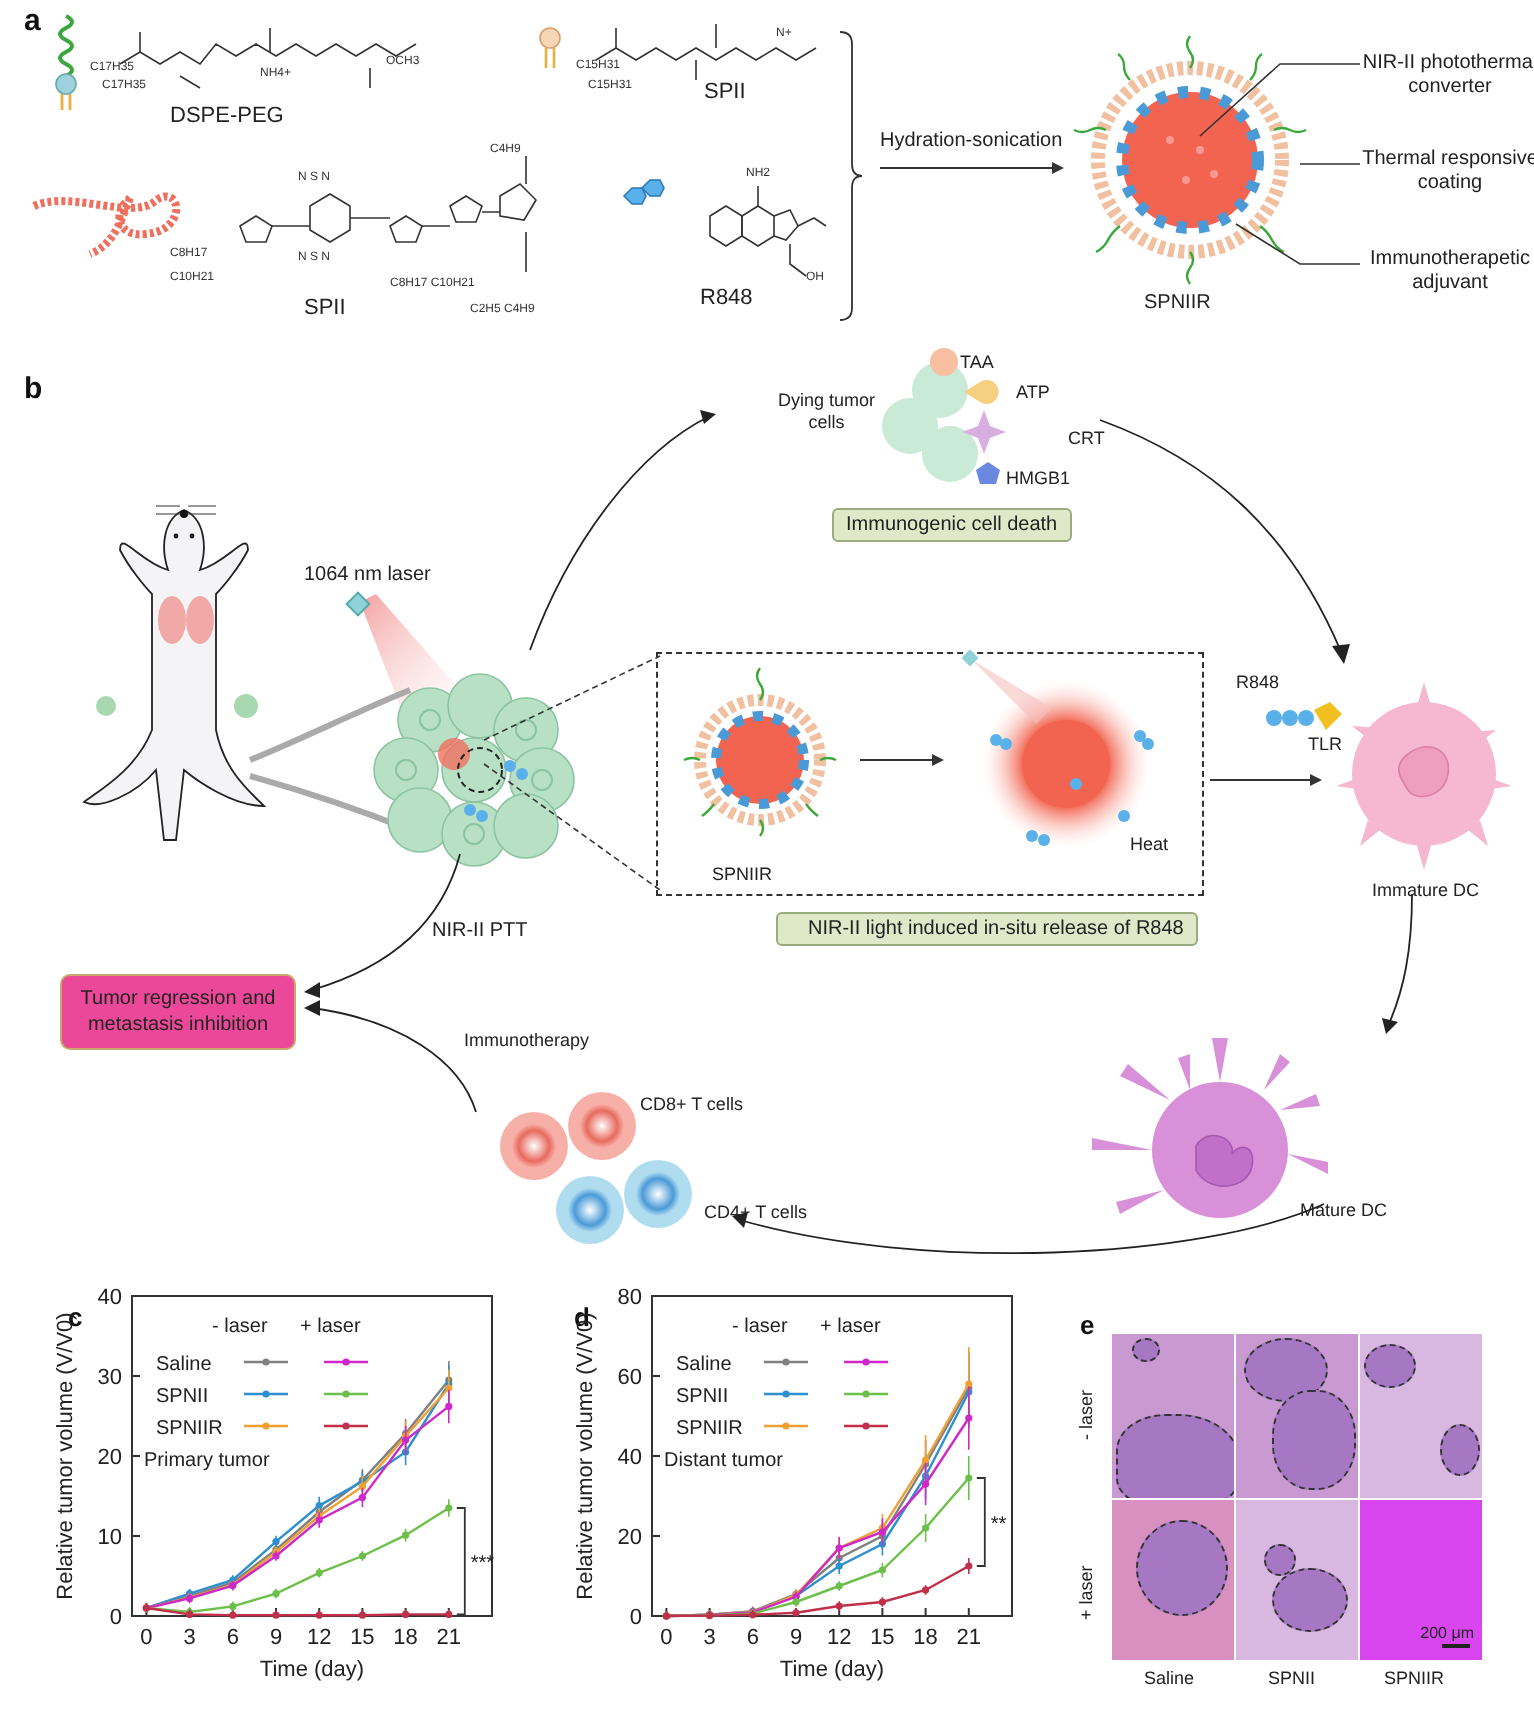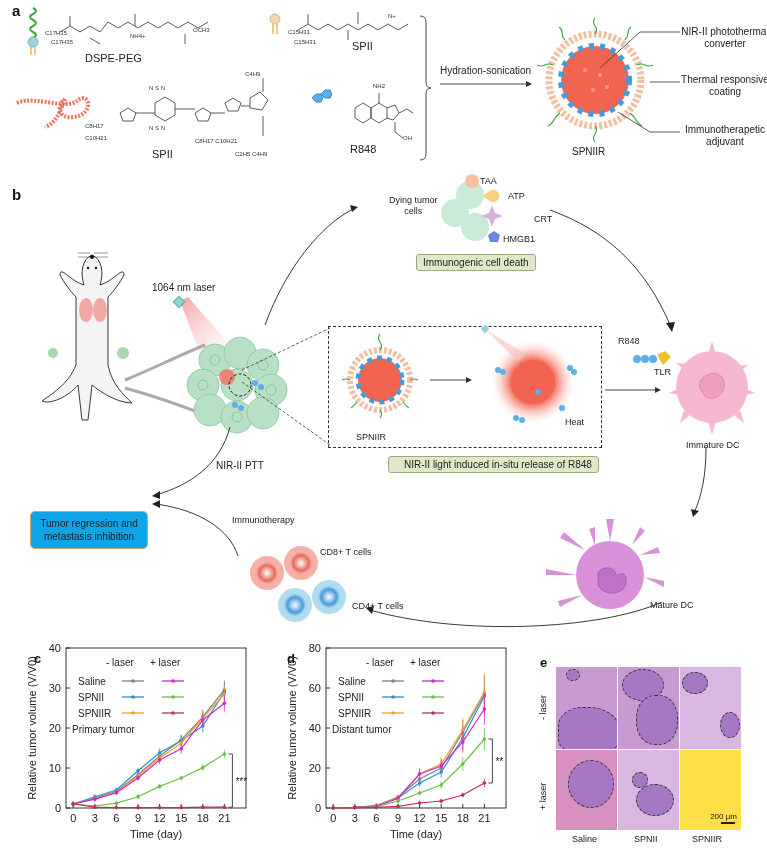--- a/index.html
+++ b/index.html
@@ -1,21 +1,21 @@
 <!DOCTYPE html>
 <html><head>
 <meta charset="utf-8">
 <style>
   html, body { margin:0; padding:0; background:#fff; }
   body { width:767px; height:867px; position:relative; overflow:hidden; font-family:"Liberation Sans", sans-serif; color:#222; }
   .panel-letter { position:absolute; font-weight:bold; font-size:15px; color:#111; }
   .lbl { position:absolute; font-size:10px; color:#222; white-space:nowrap; }
   .lbl-sm { position:absolute; font-size:9px; color:#222; white-space:nowrap; }
   .box-green { position:absolute; background:#dfe9c9; border:1px solid #9aab7e; border-radius:3px; font-size:10px; padding:2px 6px; white-space:nowrap; }
-  .box-orange { position:absolute; background:#0ea5e9; border:1px solid #c9a869; border-radius:5px; font-size:10px; padding:5px 8px; text-align:center; line-height:13px;margin-top:24px; }
+  .box-orange { position:absolute; background:#ec4899; border:1px solid #c9a869; border-radius:5px; font-size:10px; padding:5px 8px; text-align:center; line-height:13px; }
   .dashed-box { position:absolute; border:1px dashed #333; }
   svg { position:absolute; overflow:visible; }
   .axis-text { font-size:11px; fill:#222; font-family:"Liberation Sans", sans-serif; }
   .tick-text { font-size:11px; fill:#222; font-family:"Liberation Sans", sans-serif; }
   .leg-text { font-size:10px; fill:#222; font-family:"Liberation Sans", sans-serif; }
   .histo { position:absolute; background:#c99ad2; overflow:hidden; }
   .histo .blob { position:absolute; background:#a678c4; border:1px dashed #333; border-radius:50%; }
 </style>
 </head>
 <body>
@@ -686,21 +686,21 @@
     <div class="blob" style="left:2px;top:5px;width:24px;height:20px;"></div>
     <div class="blob" style="left:40px;top:45px;width:18px;height:24px;"></div>
   </div>
   <div class="histo" style="left:556px;top:750px;width:61px;height:80px;background:#d890c0;">
     <div class="blob" style="left:12px;top:10px;width:44px;height:46px;"></div>
   </div>
   <div class="histo" style="left:618px;top:750px;width:61px;height:80px;background:#d8b8e0;">
     <div class="blob" style="left:14px;top:22px;width:14px;height:14px;"></div>
     <div class="blob" style="left:18px;top:34px;width:36px;height:30px;"></div>
   </div>
-  <div class="histo" style="left:680px;top:750px;width:61px;height:80px;background:#fde047;">
+  <div class="histo" style="left:680px;top:750px;width:61px;height:80px;background:#d946ef;">
     <div style="position:absolute;right:6px;bottom:6px;width:14px;height:2px;background:#222;"></div>
     <div style="position:absolute;right:4px;bottom:9px;font-size:8px;">200 μm</div>
   </div>
 
   <div class="lbl-sm" style="left:572px;top:834px;">Saline</div>
   <div class="lbl-sm" style="left:634px;top:834px;">SPNII</div>
   <div class="lbl-sm" style="left:692px;top:834px;">SPNIIR</div>
 </div>
 
 </body></html>

